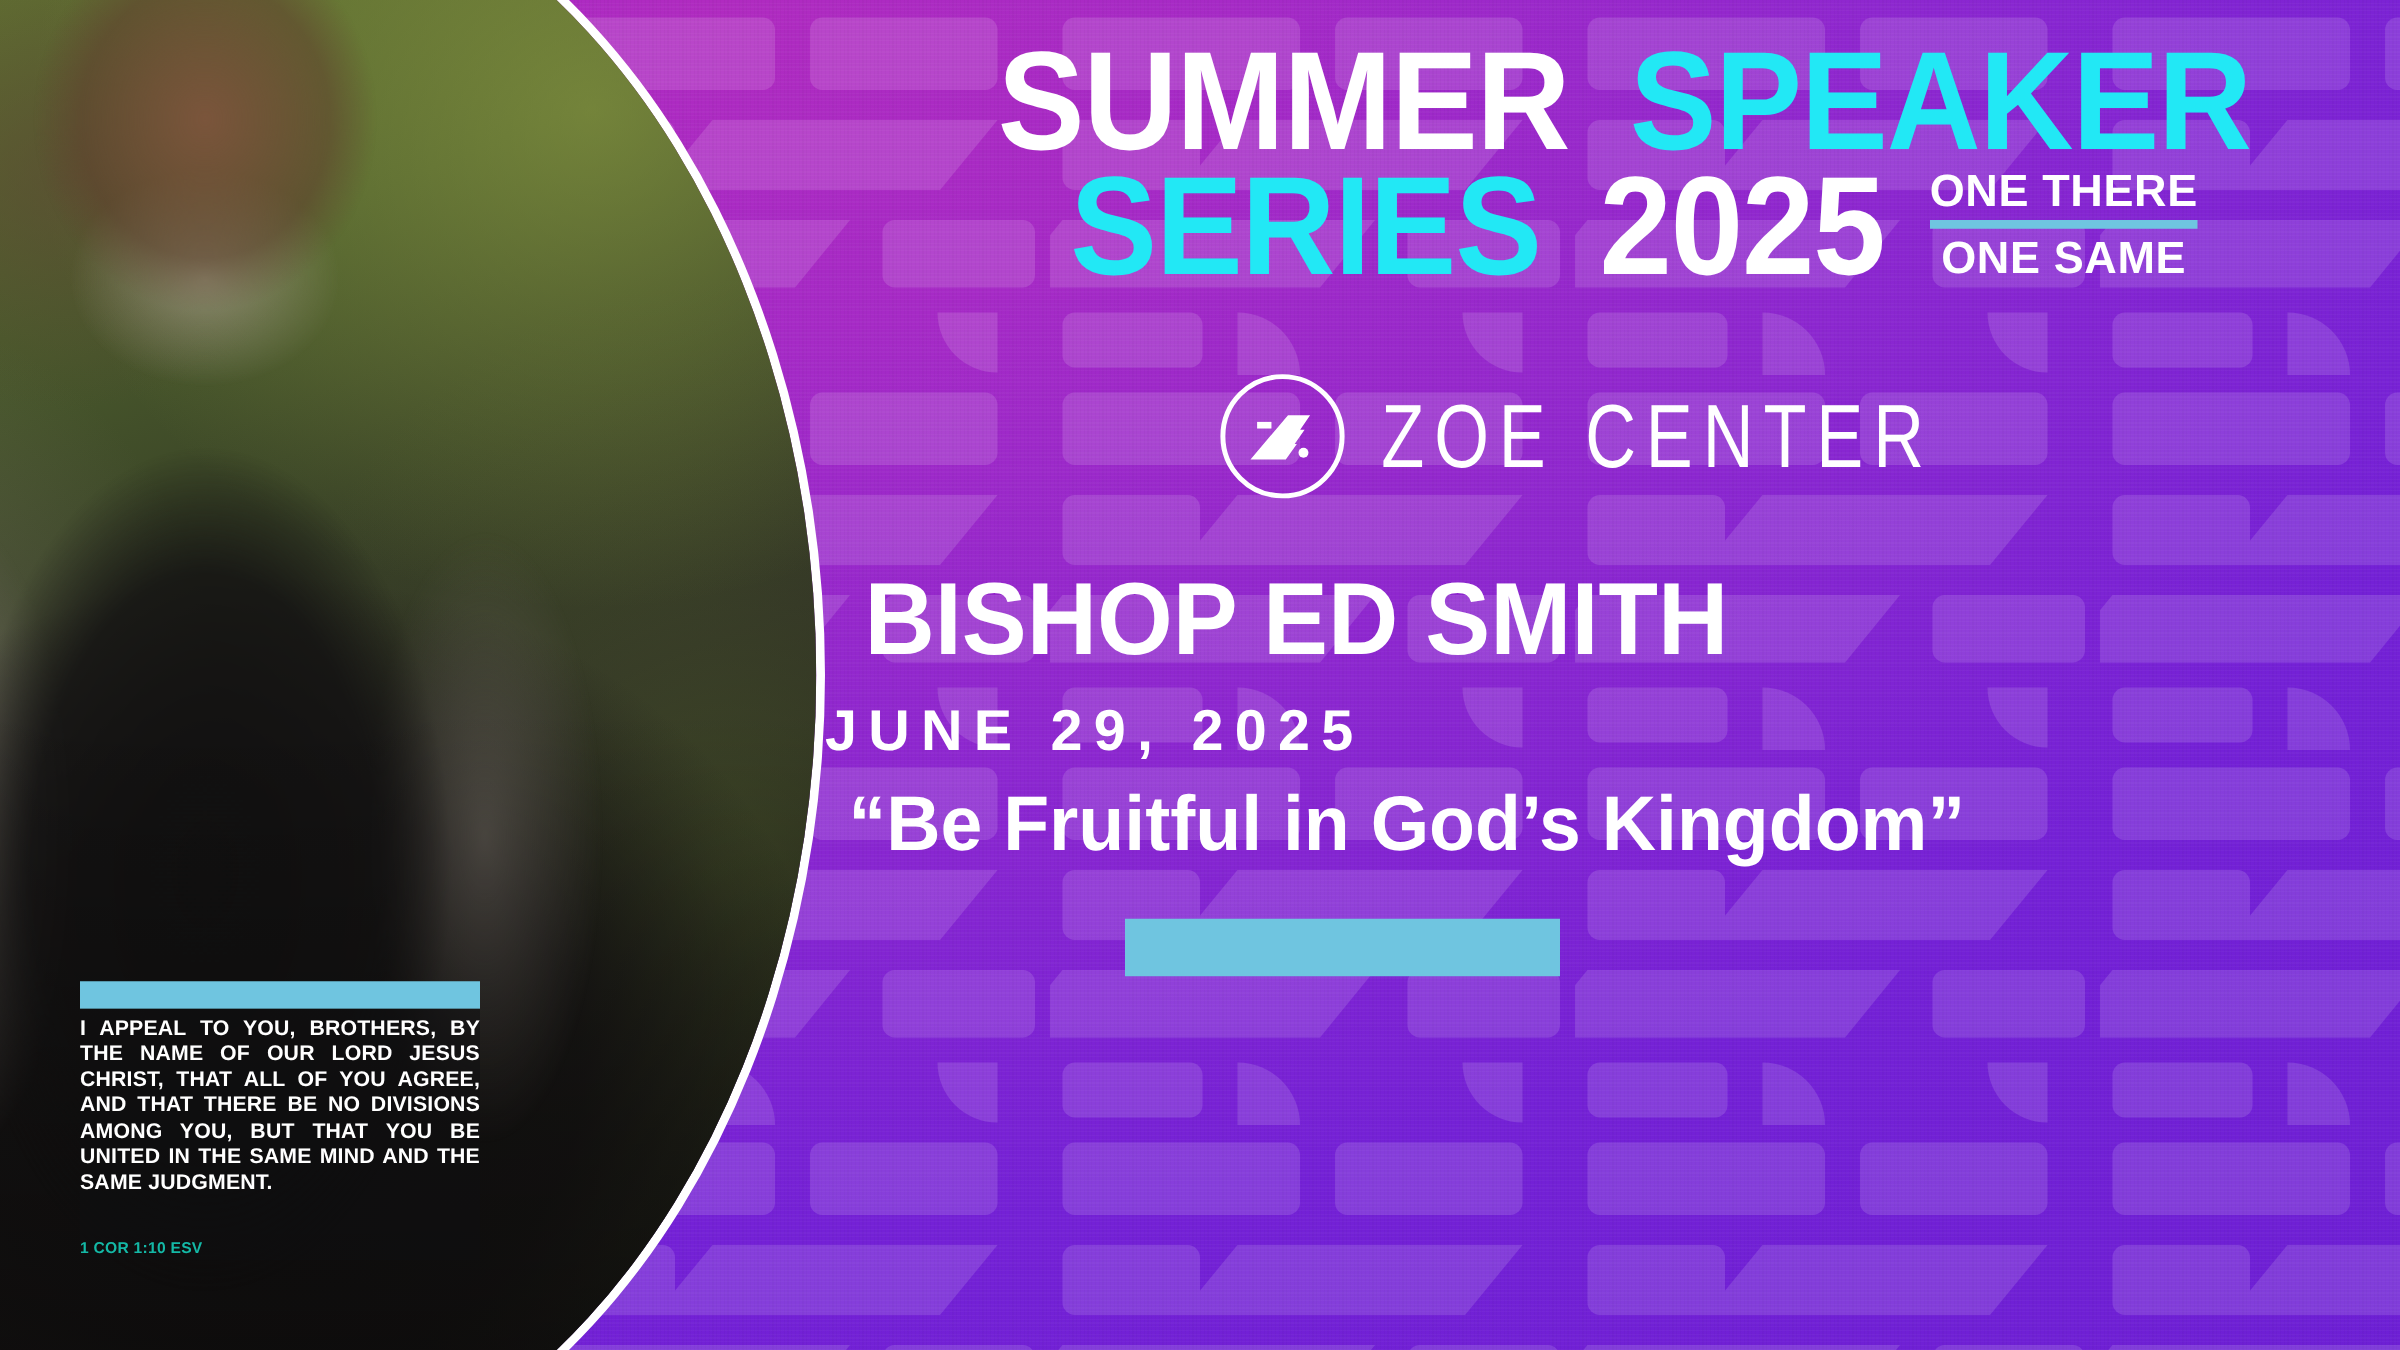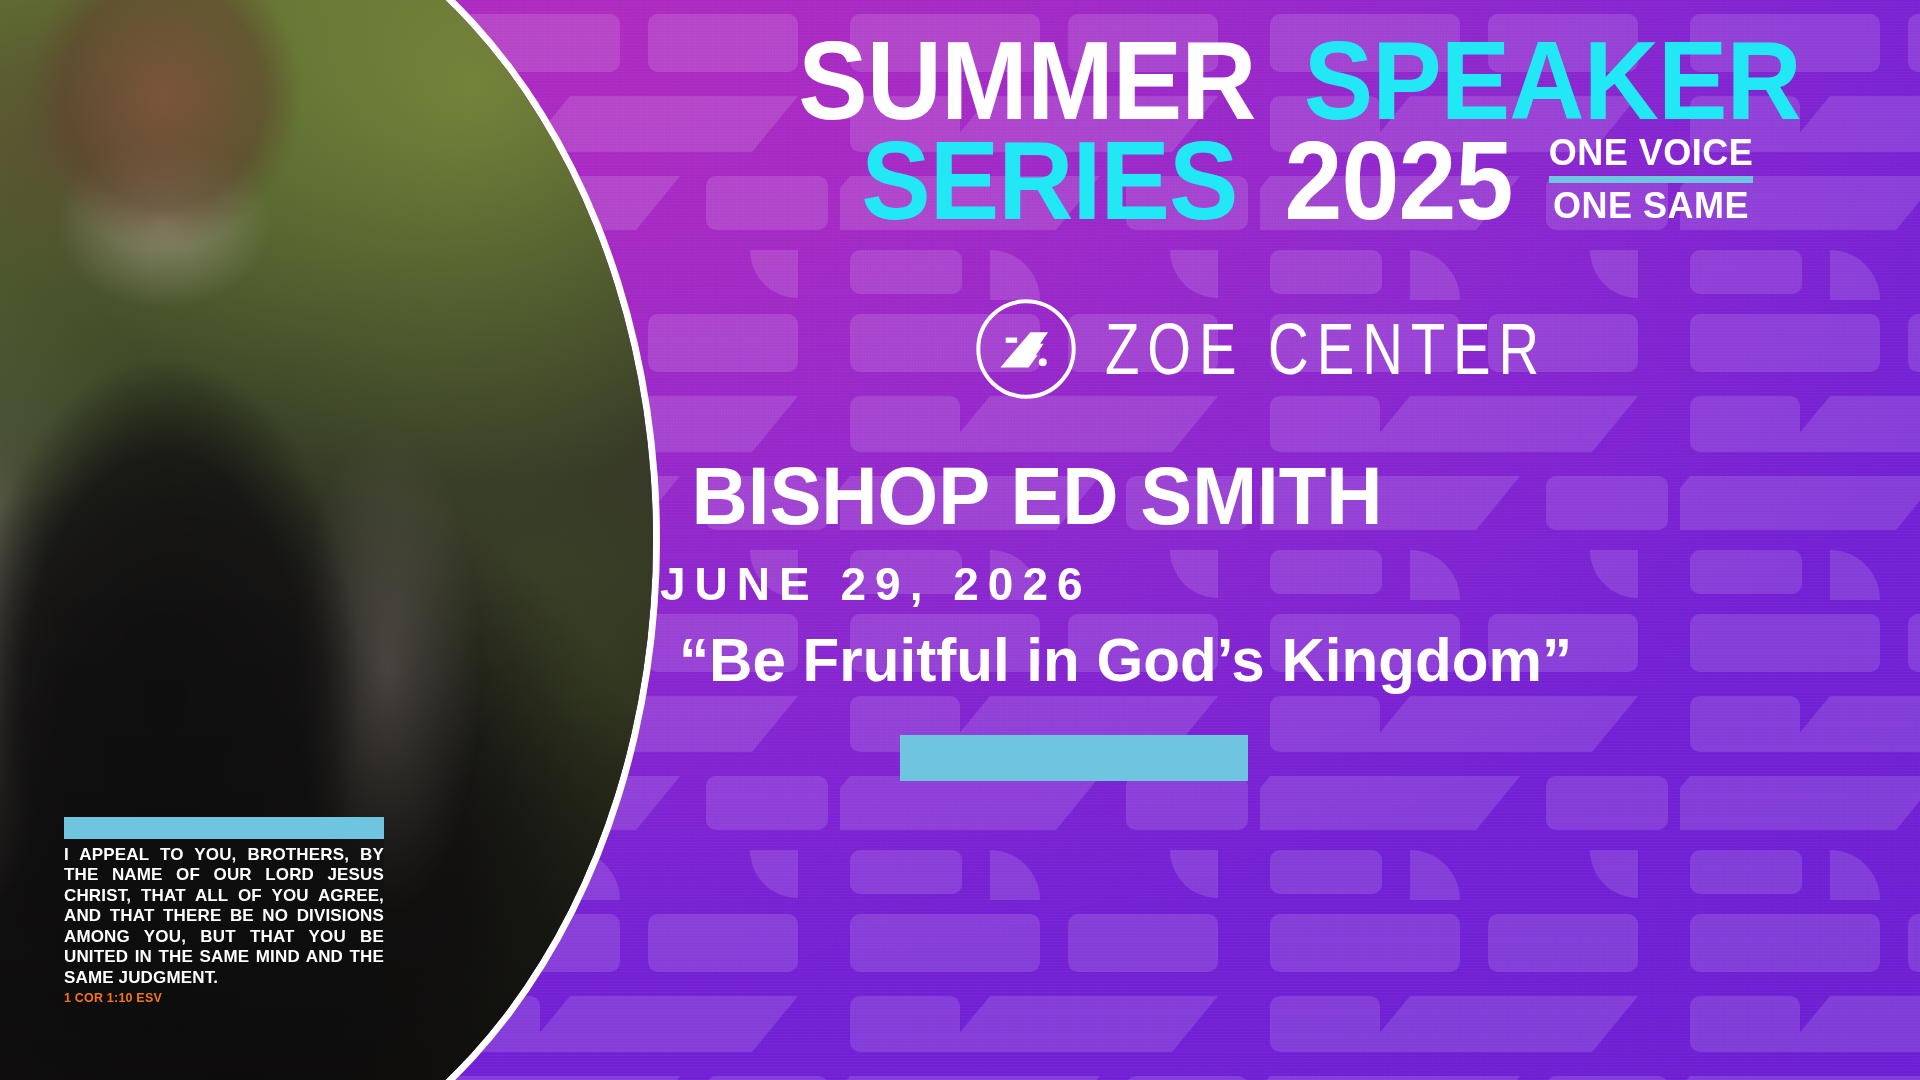--- a/index.html
+++ b/index.html
@@ -88,26 +88,27 @@
   .scripture-text{
     color:#ffffff;
     font-size:17px;
     font-weight:700;
     line-height:20.5px;
     letter-spacing:.15px;
     text-align:justify;
     text-align-last:left;
   }
   .scripture-ref{
-    color:#f97316;
+    color:#14b8a6;
     font-size:12.5px;
     font-weight:700;
     line-height:19px;
     letter-spacing:.2px;
     padding-top:1px;
+    margin-top:32px;
   }
 
   
   .content{
     position:absolute;
     left:660px; right:0; top:0; bottom:0;
     z-index:5;
   }
 
   .headline{
@@ -272,39 +273,39 @@
 
     <div class="headline">
       <div class="hl-row">
         <span class="hl-word hl-white">SUMMER</span>
         <span class="hl-word hl-cyan">SPEAKER</span>
       </div>
       <div class="hl-row hl-row-2">
         <span class="hl-word hl-cyan">SERIES</span>
         <span class="hl-word hl-white">2025</span>
         <span class="tagline">
-          <span class="tag-line-text">ONE VOICE</span>
+          <span class="tag-line-text">ONE THERE</span>
           <span class="tag-rule"></span>
           <span class="tag-line-text">ONE SAME</span>
         </span>
       </div>
     </div>
 
     <div class="logo">
       <svg class="logo-mark" viewBox="0 0 120 120" aria-hidden="true">
         <circle cx="60" cy="60" r="54" fill="none" stroke="#ffffff" stroke-width="4.5"></circle>
         <path d="M33 41 h52 l-9 13 h-20 l24 0 l-9 13 h-20 l22 0 l-10 14 h-32 l34 -40 h-32 z" fill="#ffffff"></path>
         <rect x="37" y="47" width="13" height="6" fill="#ffffff"></rect>
         <circle cx="79" cy="75" r="4.5" fill="#ffffff"></circle>
       </svg>
       <span class="logo-text">ZOE CENTER</span>
     </div>
 
     <div class="speaker">
       <div class="speaker-name">BISHOP ED SMITH</div>
-      <div class="speaker-date">JUNE 29, 2026</div>
+      <div class="speaker-date">JUNE 29, 2025</div>
       <div class="speaker-topic">“Be Fruitful in God’s Kingdom”</div>
     </div>
 
     <div class="cta-bar"></div>
 
   </div>
 </div>
 
 </body></html>

